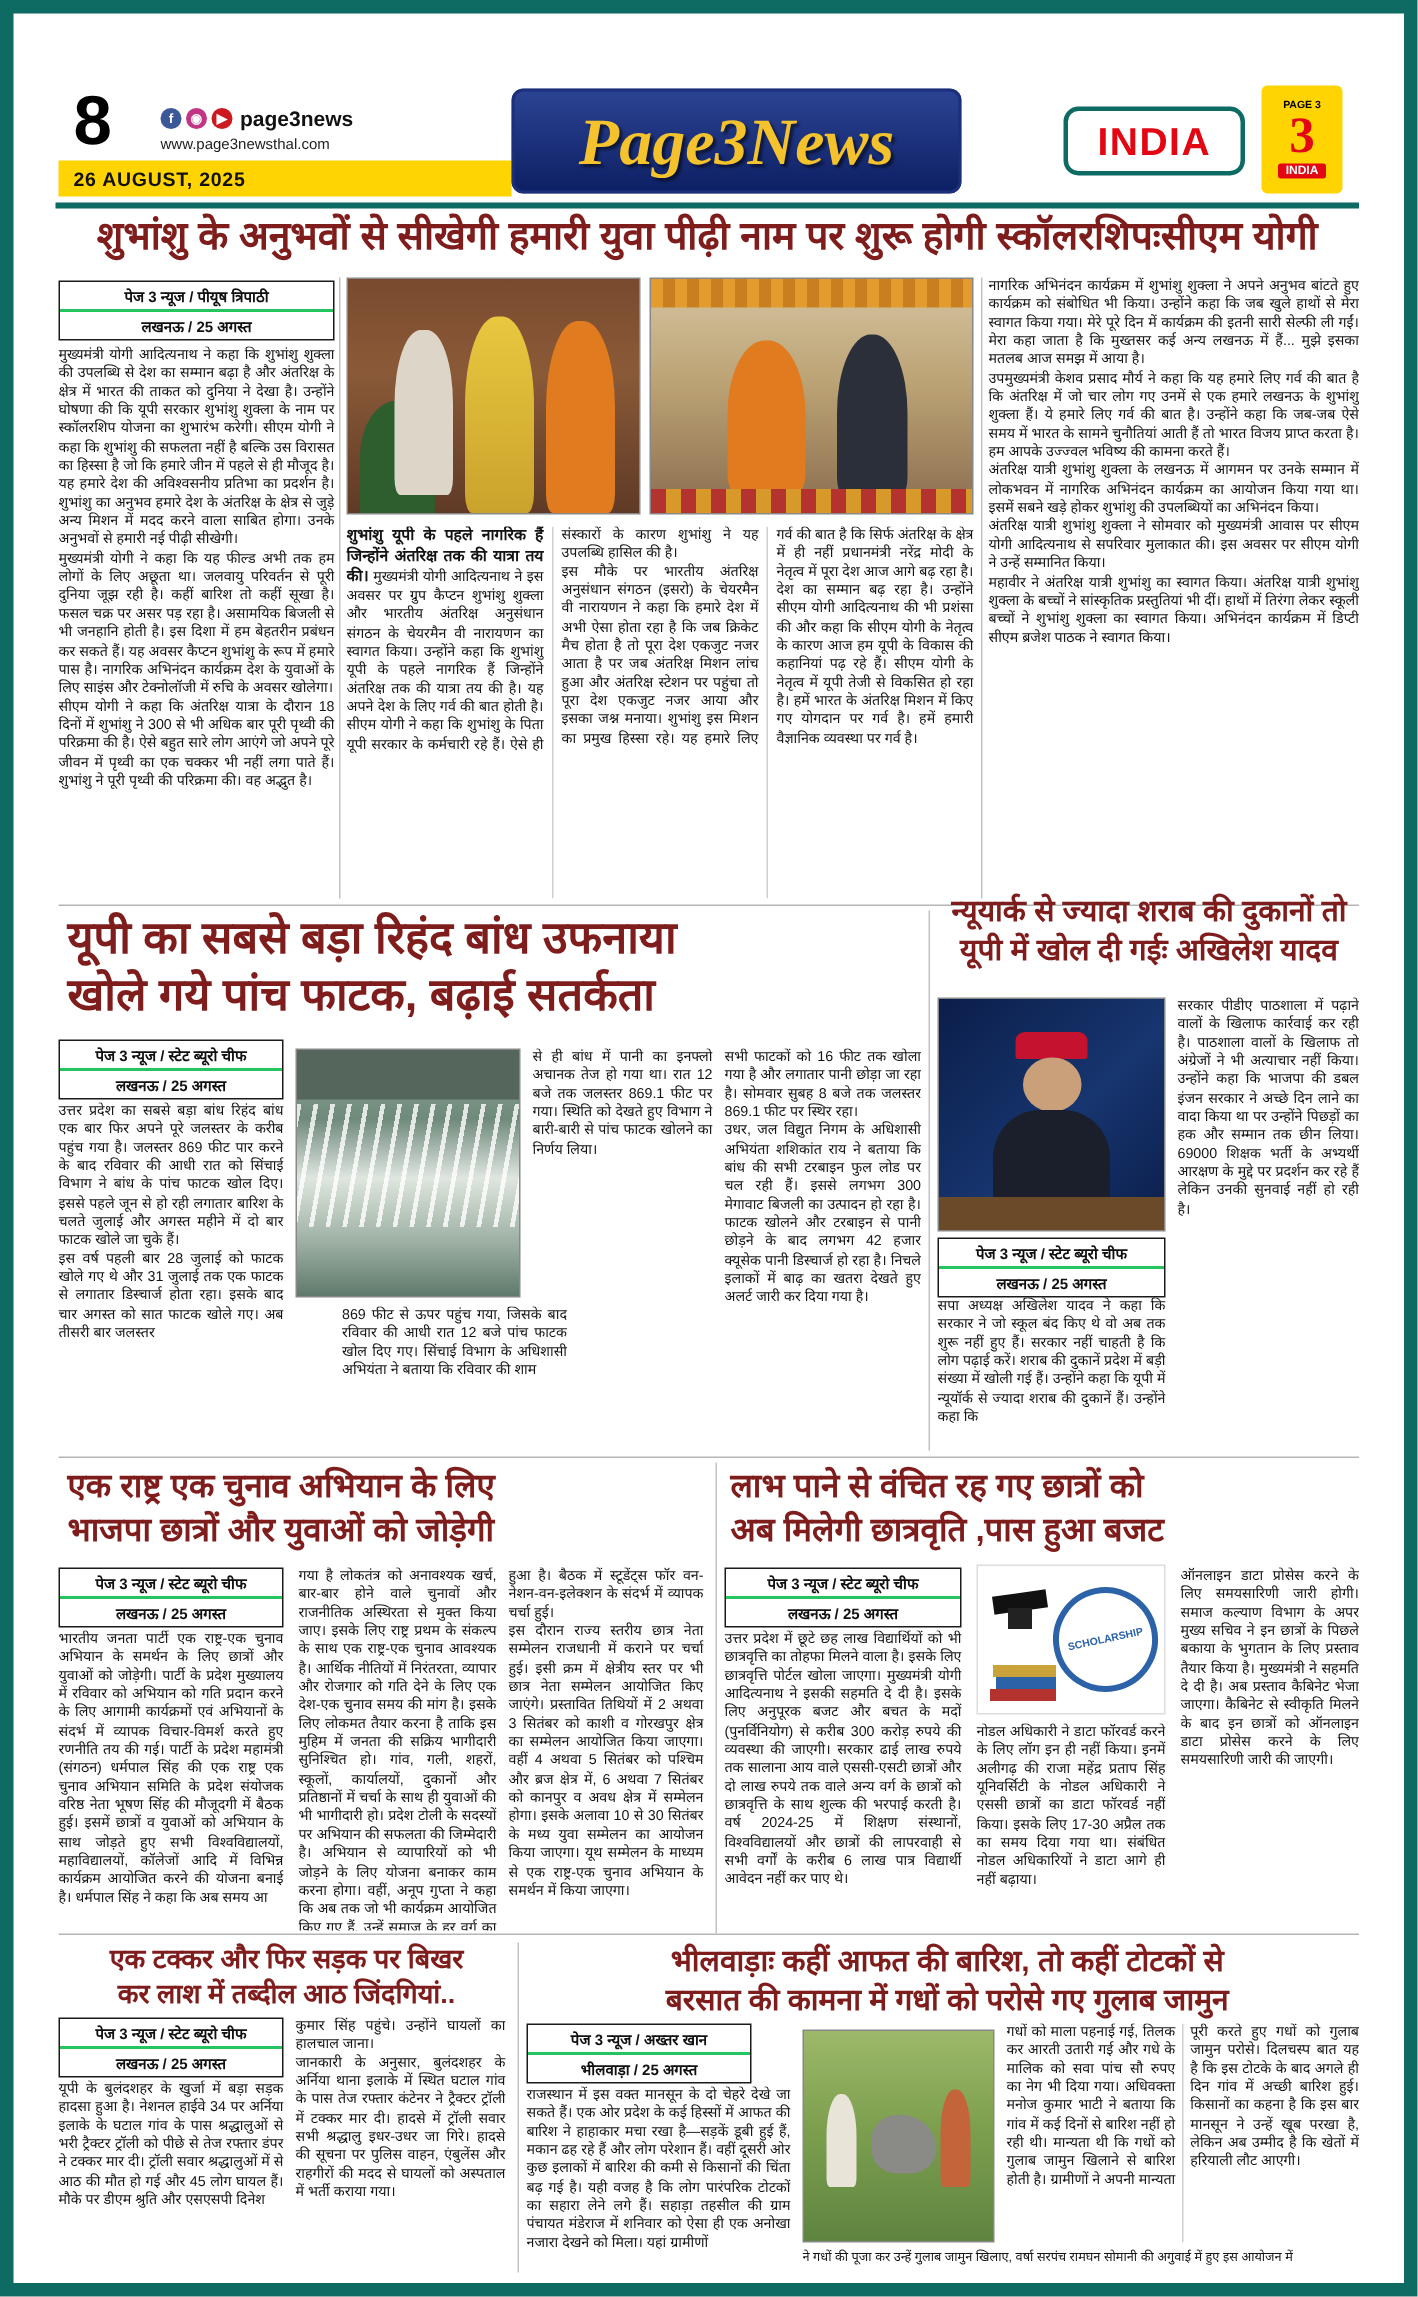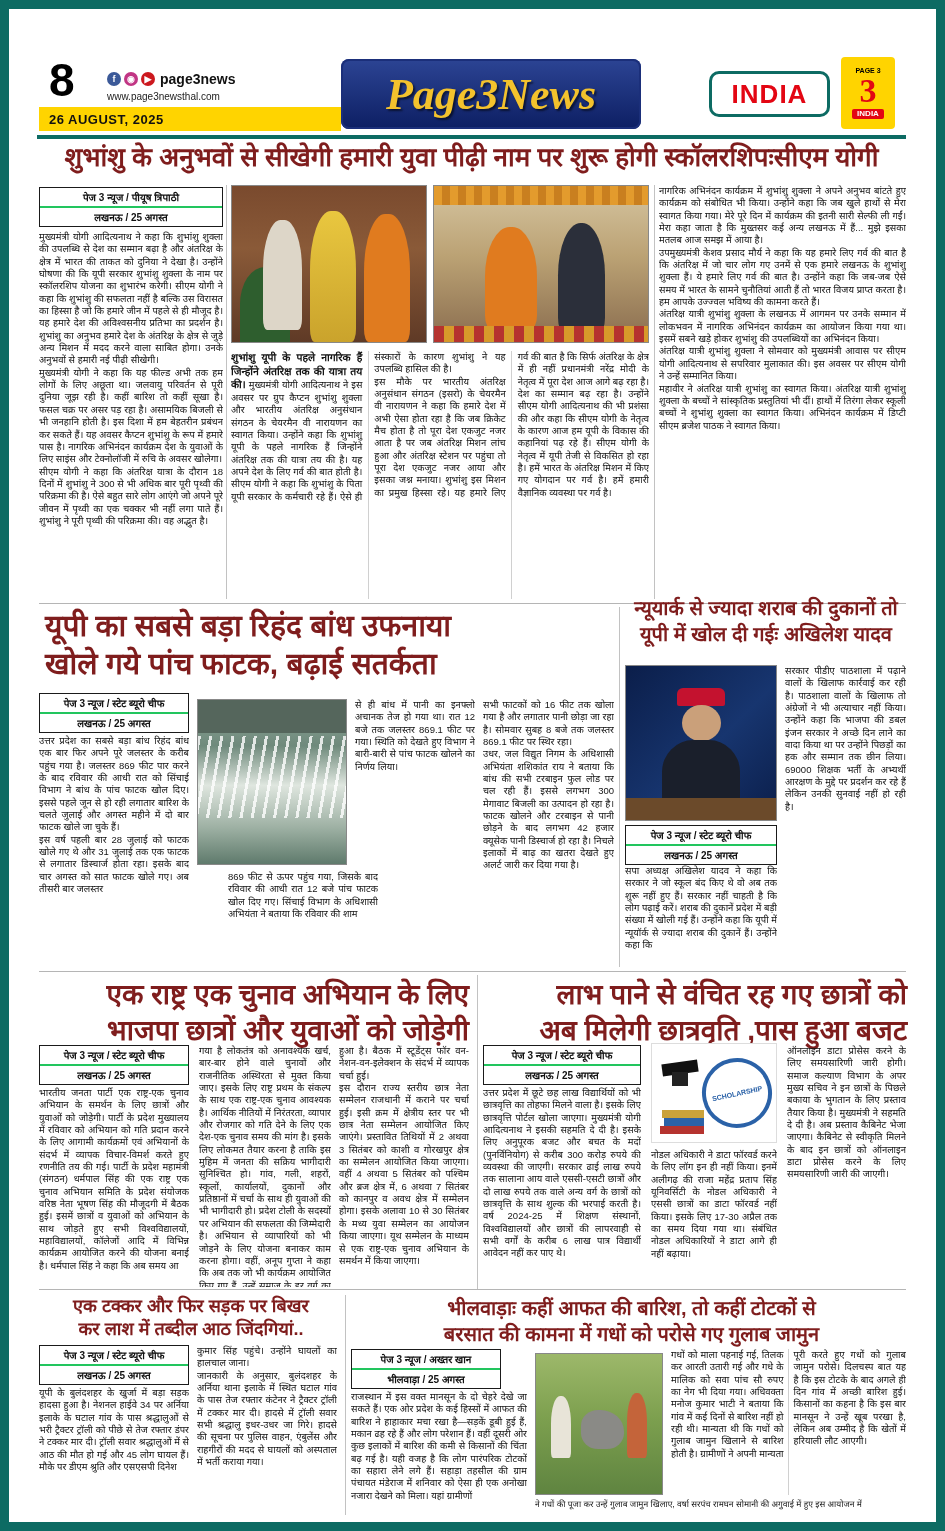--- a/index.html
+++ b/index.html
@@ -4,21 +4,21 @@
 <style>
   html,body{margin:0;padding:0;background:#9a9a9a;}
   .page{position:relative;width:945px;height:1531px;background:#fff;box-sizing:border-box;
         border:9px solid #0d6b63;overflow:hidden;font-family:"Liberation Sans",sans-serif;color:#111;}
   .abs{position:absolute;}
   .txt{font-size:9.5px;line-height:1.3;text-align:justify;white-space:pre-line;overflow:hidden;color:#141414;}
   .headline{font-weight:800;color:#7f1d1d;white-space:pre-line;}
   .mainhl{font-size:26px;text-align:center;line-height:1.15;}
   .hl-dam{font-size:30px;line-height:1.28;}
   .hl-md{font-size:20px;line-height:1.3;text-align:center;}
-  .hl-sec{font-size:28px;line-height:1.3;text-align:right;}
+  .hl-sec{font-size:22px;line-height:1.3;text-align:left;}
   .hl-sm{font-size:18px;line-height:1.3;text-align:center;}
   .byline{border:1.5px solid #1a1a1a;text-align:center;font-weight:700;background:#fff;box-sizing:border-box;}
   .byline div{font-size:10px;padding:2px 3px;}
   .byline div:first-child{border-bottom:2px solid #22c55e;}
   .pgnum{font-size:46px;font-weight:800;color:#000;line-height:1;}
   .brandrow{display:flex;align-items:center;gap:3px;}
   .sicon{width:14px;height:14px;border-radius:50%;color:#fff;font-size:9px;display:inline-flex;
          align-items:center;justify-content:center;font-weight:700;}
   .fb{background:#3b5998;} .ig{background:#c13584;} .yt{background:#cc181e;}
   .brandtxt{font-weight:700;font-size:14px;margin-left:2px;}

